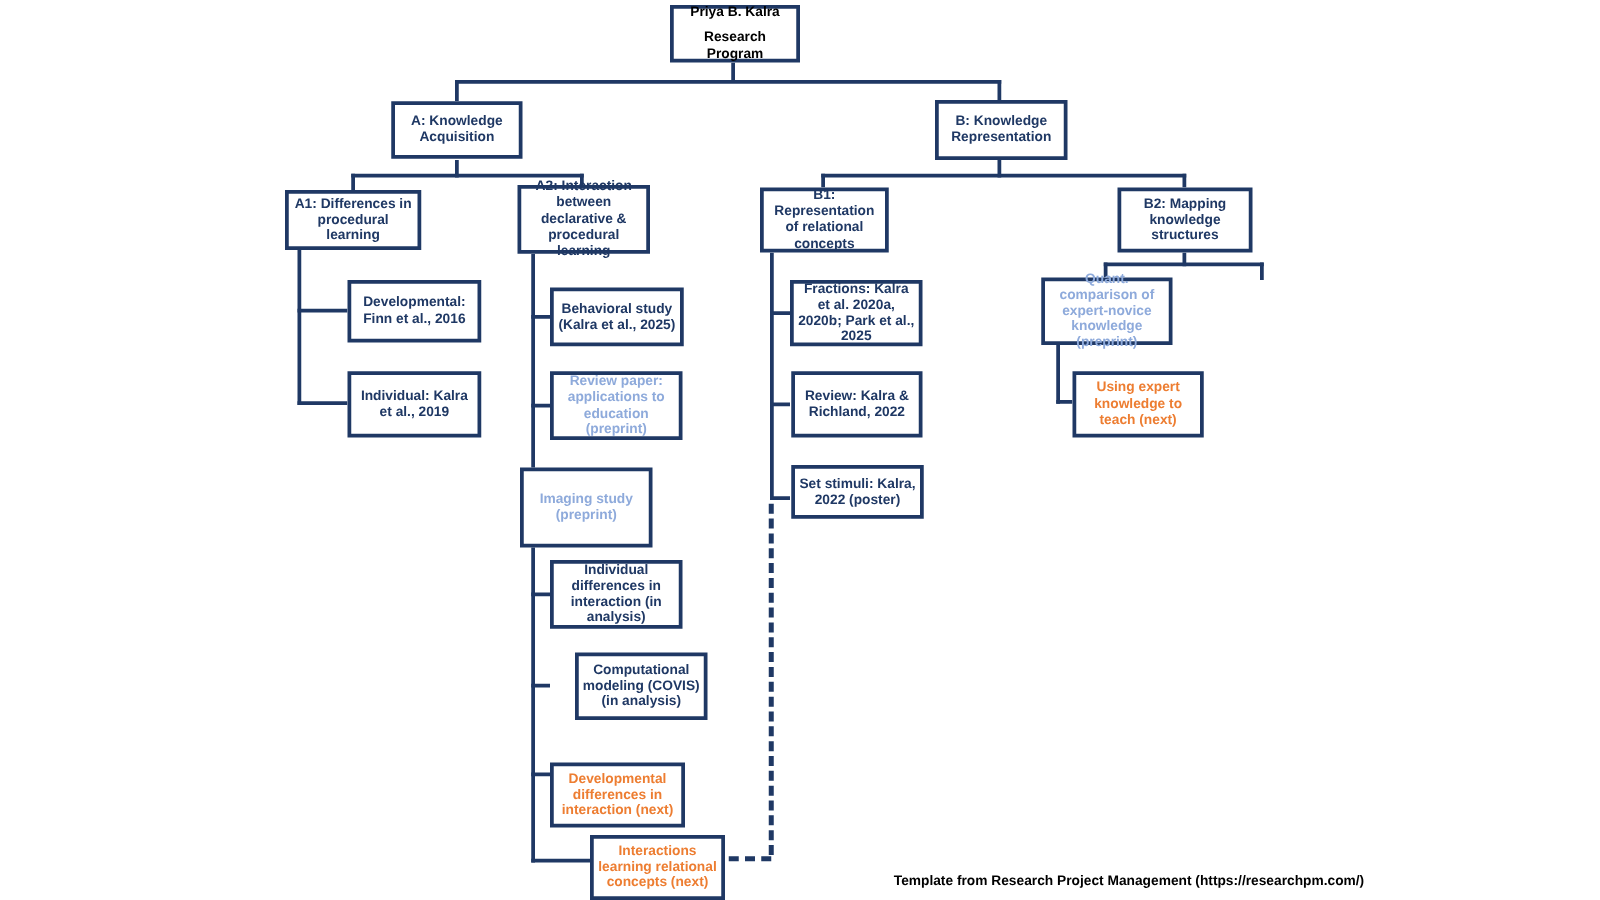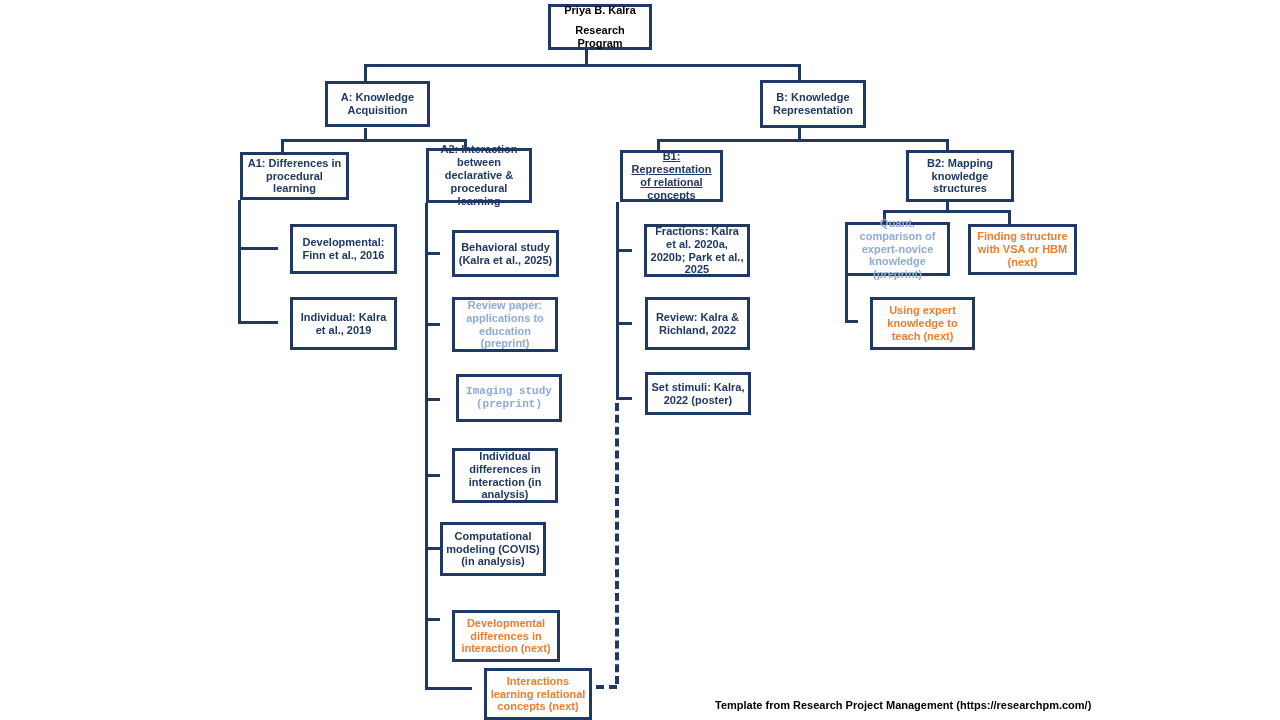--- a/index.html
+++ b/index.html
@@ -10,49 +10,48 @@
   html,body{margin:0;padding:0;background:#fff;}
   .canvas{
     position:relative;width:1280px;height:720px;background:#ffffff;
     font-family:"Liberation Sans",sans-serif;overflow:hidden;
   }
   .node{
     position:absolute;background:#fff;border:3px solid var(--navy);
     box-sizing:border-box;display:flex;align-items:center;justify-content:center;
     text-align:center;font-weight:bold;font-size:11px;line-height:1.18;
     padding:1px 2px;
-    margin-left:12px;
   }
   .t-navy{color:var(--navy);}
   .t-blue{color:var(--light-blue);}
   .t-orange{color:var(--orange);}
   .t-black{color:#000;}
   .ln{position:absolute;background:var(--navy);}
   .dash-v{position:absolute;border-left:4px dashed var(--navy);background:none;}
   .dash-h{position:absolute;border-top:4px dashed var(--navy);background:none;}
   .root-lines{display:flex;flex-direction:column;gap:7px;}
   .footer{
     position:absolute;left:715px;top:699px;font-size:11px;font-weight:600;color:#000;
     white-space:nowrap;
   }
   
   #n-root{left:536px;top:4px;width:104px;height:46px;}
   #n-a{left:313px;top:81px;width:105px;height:46px;}
   #n-b{left:748px;top:80px;width:106px;height:48px;}
   #n-a1{left:228px;top:152px;width:109px;height:48px;}
   #n-a2{left:414px;top:148px;width:106px;height:55px;}
-  #n-b1{left:608px;top:150px;width:103px;height:52px;text-decoration:underline;}
+  #n-b1{left:608px;top:150px;width:103px;height:52px;}
   #n-b2{left:894px;top:150px;width:108px;height:52px;}
   #n-a1c1{left:278px;top:224px;width:107px;height:50px;}
   #n-a1c2{left:278px;top:297px;width:107px;height:53px;}
   #n-a2c1{left:440px;top:230px;width:107px;height:47px;}
   #n-a2c2{left:440px;top:297px;width:106px;height:55px;}
-  #n-a2c3{left:444px;top:374px;width:106px;height:48px;font-family:Liberation Mono, monospace;}
+  #n-a2c3{left:416px;top:374px;width:106px;height:64px;}
   #n-a2c4{left:440px;top:448px;width:106px;height:55px;}
-  #n-a2c5{left:428px;top:522px;width:106px;height:54px;}
+  #n-a2c5{left:460px;top:522px;width:106px;height:54px;}
   #n-a2c6{left:440px;top:610px;width:108px;height:52px;}
   #n-a2c7{left:472px;top:668px;width:108px;height:52px;}
   #n-b1c1{left:632px;top:224px;width:106px;height:53px;}
   #n-b1c2{left:633px;top:297px;width:105px;height:53px;}
   #n-b1c3{left:633px;top:372px;width:106px;height:43px;}
   #n-b2c1{left:833px;top:222px;width:105px;height:54px;}
   #n-b2c2{left:956px;top:224px;width:109px;height:51px;}
   #n-b2c3{left:858px;top:297px;width:105px;height:53px;text-align:center;}
   
   #l-root-stem{left:585px;top:50px;width:3px;height:16px;}
@@ -155,17 +154,16 @@
   <div class="node t-navy" id="n-a2c4">Individual differences in interaction (in analysis)</div>
   <div class="node t-navy" id="n-a2c5">Computational modeling (COVIS) (in analysis)</div>
   <div class="node t-orange" id="n-a2c6">Developmental differences in interaction (next)</div>
   <div class="node t-orange" id="n-a2c7">Interactions learning relational concepts (next)</div>
 
   <div class="node t-navy" id="n-b1c1">Fractions: Kalra et al. 2020a, 2020b; Park et al., 2025</div>
   <div class="node t-navy" id="n-b1c2">Review: Kalra &amp; Richland, 2022</div>
   <div class="node t-navy" id="n-b1c3">Set stimuli: Kalra, 2022 (poster)</div>
 
   <div class="node t-blue" id="n-b2c1">Quant. comparison of expert-novice knowledge (preprint)</div>
-  <div class="node t-orange" id="n-b2c2">Finding structure with VSA or HBM (next)</div>
   <div class="node t-orange" id="n-b2c3">Using expert knowledge to teach (next)</div>
 
   <div class="footer">Template from Research Project Management (https://researchpm.com/)</div>
 </div>
 
 </body></html>

